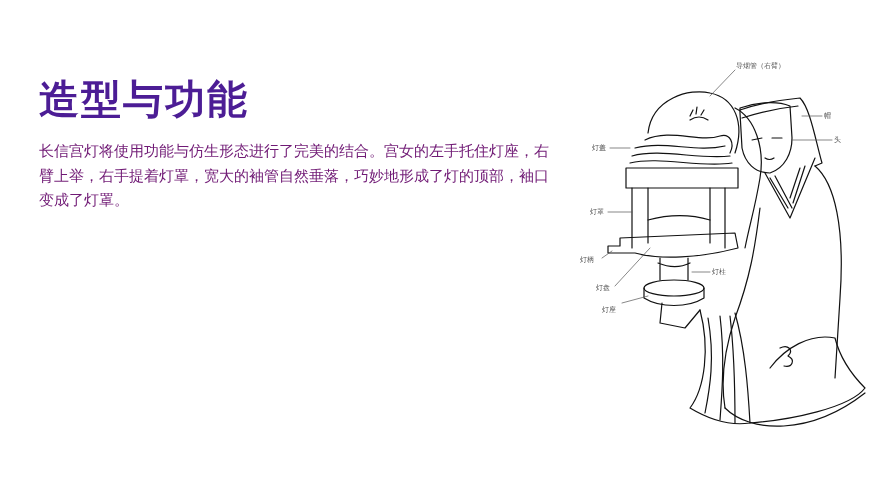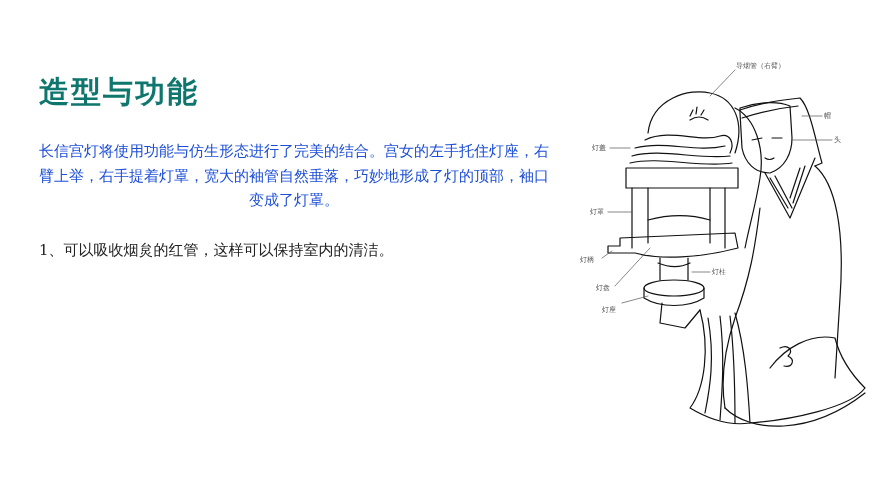--- a/index.html
+++ b/index.html
@@ -2,45 +2,44 @@
 <html><head>
 <meta charset="utf-8">
 <style>
   html, body { margin: 0; padding: 0; }
   body {
     width: 889px; height: 500px; background: #ffffff; position: relative; overflow: hidden;
     font-family: "DejaVu Serif", "Liberation Serif", serif; color: #222;
   }
   .title {
     position: absolute; left: 39px; top: 72px;
-    font-size: 30px; font-weight: bold; color: #0f766e; letter-spacing: 2px;
+    font-size: 40px; font-weight: bold; color: #4c1d95; letter-spacing: 2px;
     font-family: "DejaVu Serif", serif;
   }
   .intro {
     position: absolute; left: 39px; top: 139px; width: 510px;
-    font-size: 15px; line-height: 24.5px; color: #1d4ed8; text-align: center;
+    font-size: 15px; line-height: 24.5px; color: #701a75;
   }
   .list {
     position: absolute; left: 39px; top: 238px; width: 510px;
     font-size: 15px; line-height: 24.5px; color: #222;
   }
   .list .item { margin-bottom: 4px; }
   .figure { position: absolute; left: 560px; top: 48px; width: 320px; height: 420px; }
   .figure svg { width: 100%; height: 100%; }
   .lbl { font-family: "DejaVu Serif", serif; font-size: 7px; fill: #555; }
 </style>
 </head>
 <body>
 
 <div class="title">造型与功能</div>
 
 <div class="intro">长信宫灯将使用功能与仿生形态进行了完美的结合。宫女的左手托住灯座，右臂上举，右手提着灯罩，宽大的袖管自然垂落，巧妙地形成了灯的顶部，袖口变成了灯罩。</div>
 
 <div class="list">
-  <div class="item">1、可以吸收烟炱的红管，这样可以保持室内的清洁。</div>
 </div>
 
 <div class="figure">
   <svg viewBox="0 0 320 420" fill="none" stroke="#111" stroke-width="1.2" stroke-linejoin="round" stroke-linecap="round">
 
     <path d="M88 85 C 92 50, 130 40, 150 45 C 175 50, 185 75, 175 105"></path>
     <path d="M130 68 l3 -6 M136 66 l1 -7 M141 67 l3 -5 M130 72 c 6 -4 12 -4 18 0"></path>
 
     <path d="M85 92 C 110 80, 140 95, 160 88 C 170 85, 175 95, 170 105"></path>
     <path d="M75 100 C 105 92, 135 105, 165 98"></path>

